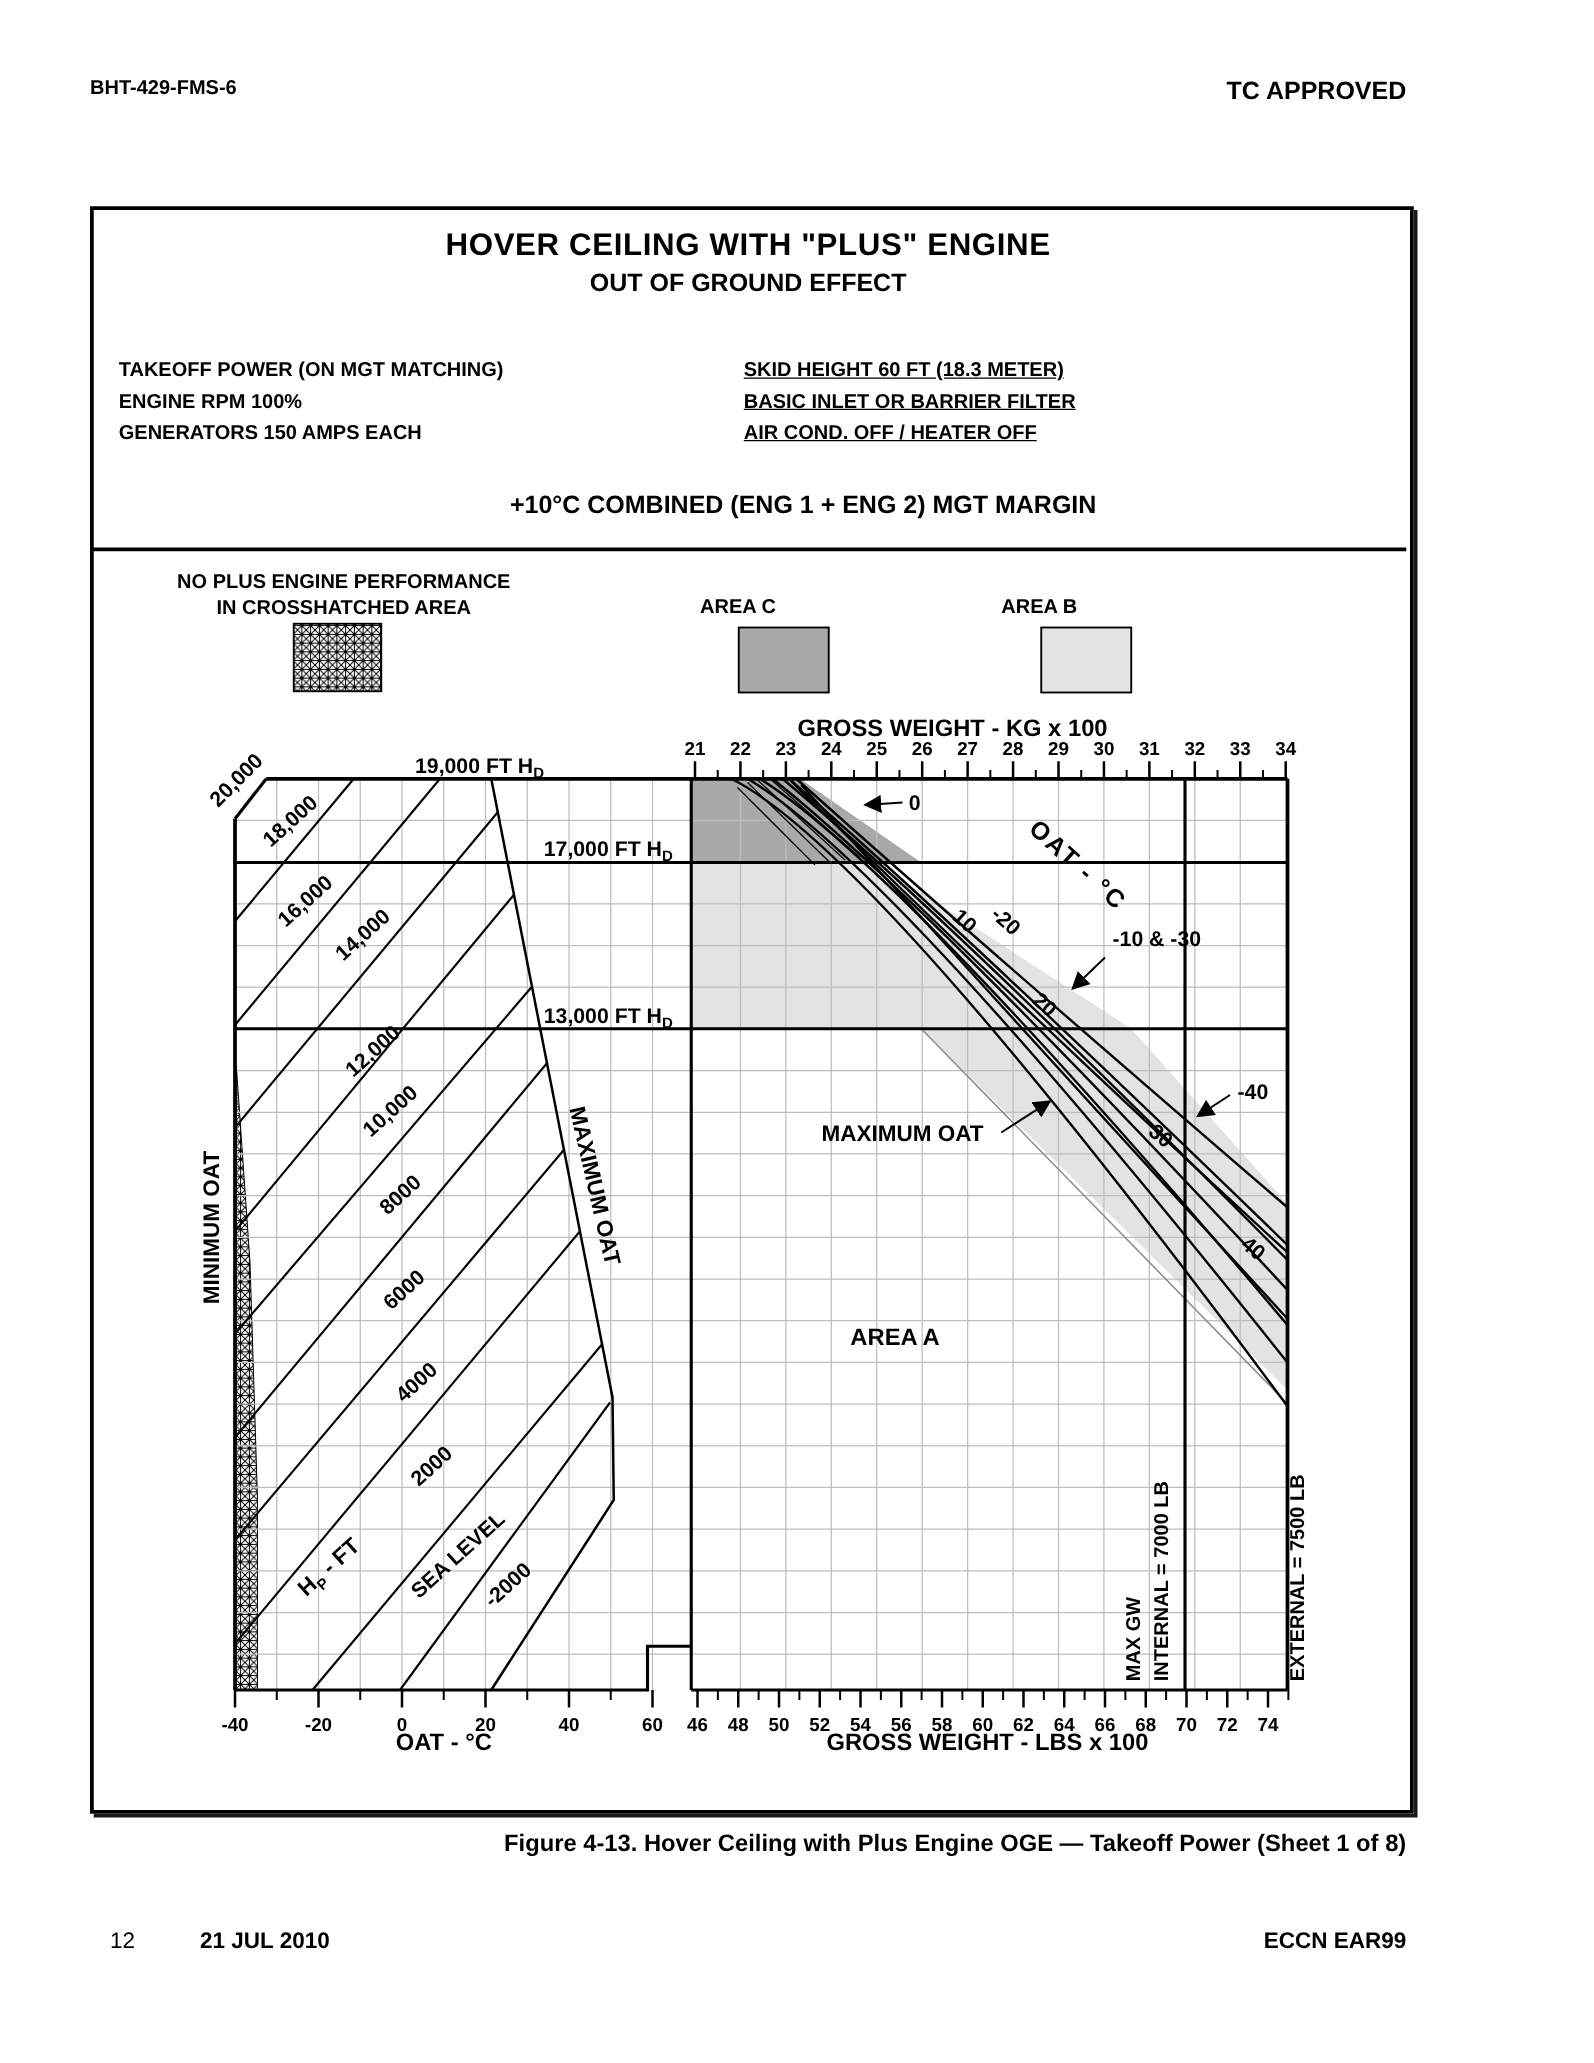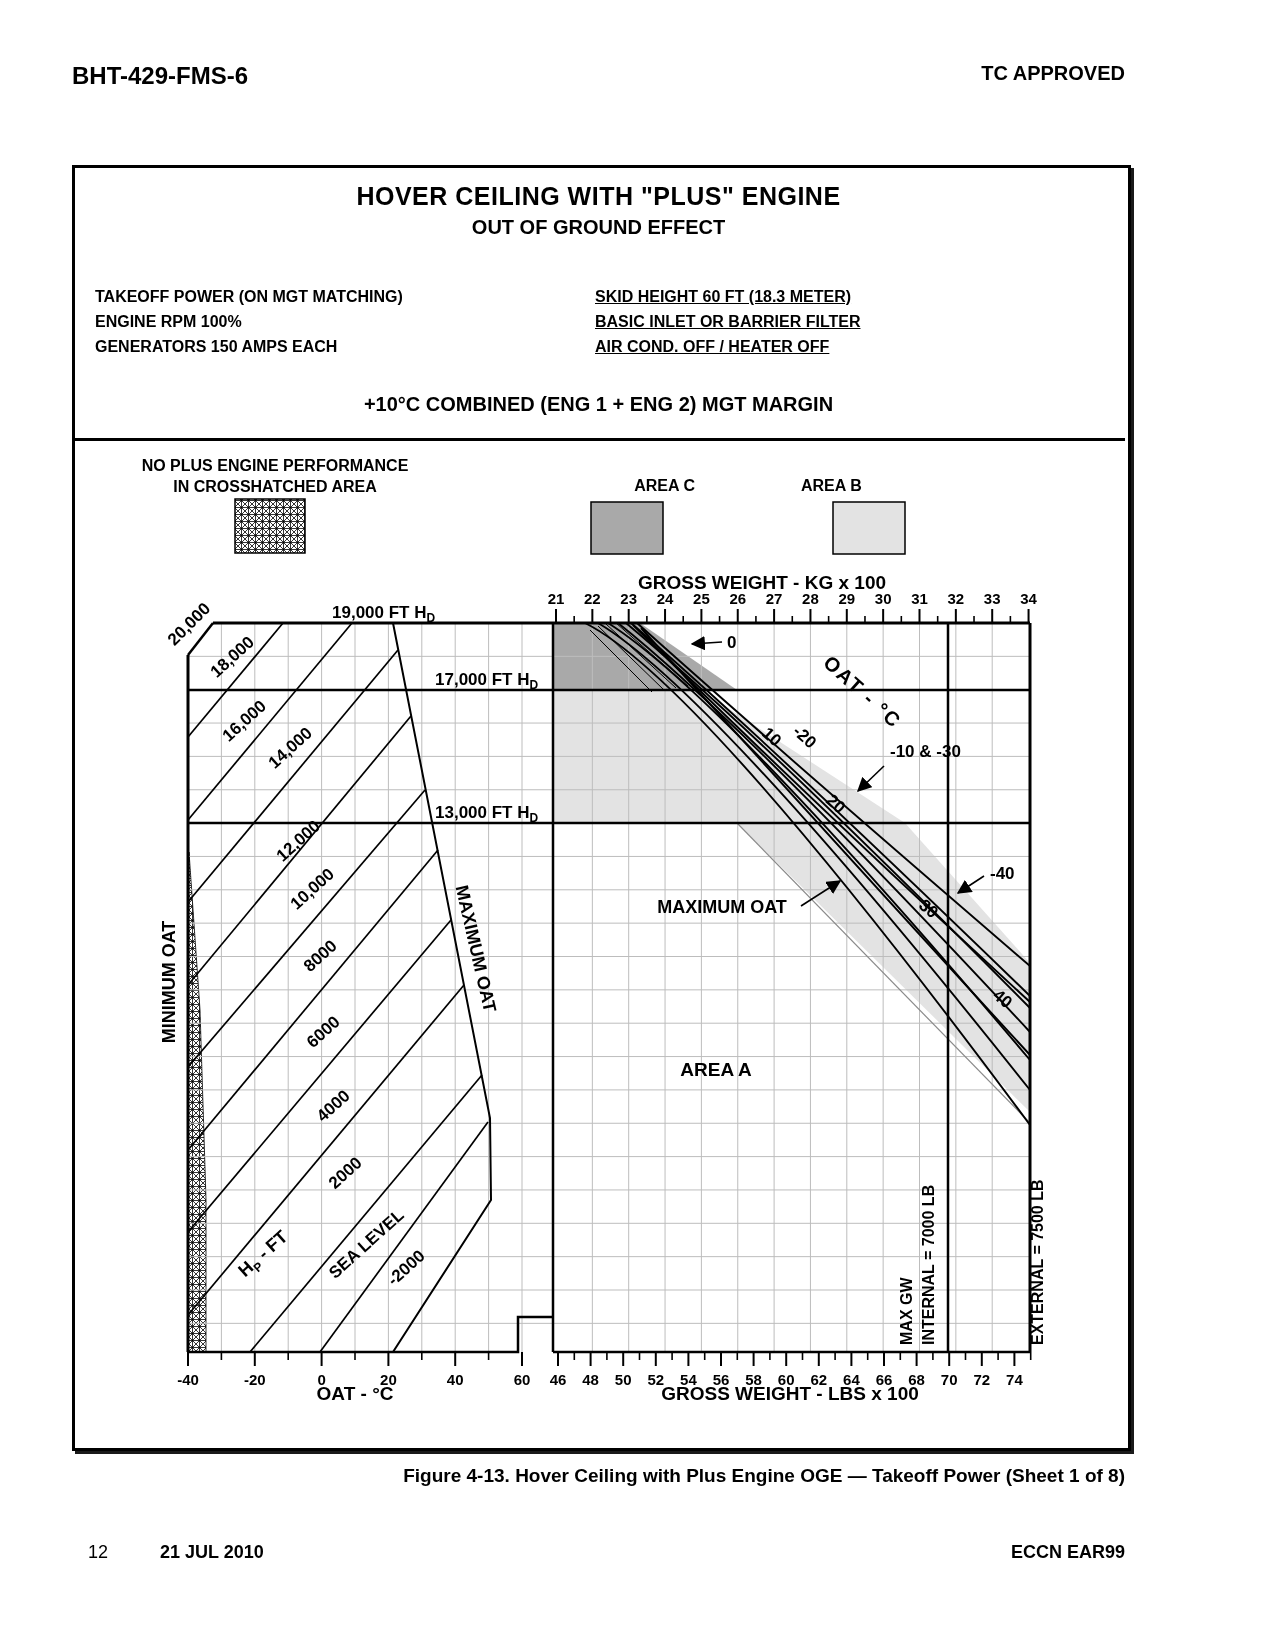--- a/index.html
+++ b/index.html
@@ -1,31 +1,31 @@
 <!DOCTYPE html>
 <html><head>
 <meta charset="utf-8">
 <style>
   html,body{margin:0;padding:0;background:#fff;}
   #page{position:relative;width:1275px;height:1650px;background:#ffffff;
         font-family:"Liberation Sans","DejaVu Sans",sans-serif;color:#000;overflow:hidden;}
   .abs{position:absolute;}
-  #hdr-left{left:72px;top:62px;font-size:24px;font-weight:bold;text-align:center;}
+  #hdr-left{left:72px;top:62px;font-size:16px;font-weight:bold;text-align:center;}
   #hdr-right{left:825px;top:62px;width:300px;text-align:right;font-size:20px;font-weight:bold;}
   #figbox{left:72px;top:165px;width:1053px;height:1280px;border:3px solid #000;
           box-shadow:3px 3px 0 #1a1a1a;}
   #fig-title{left:72px;top:182px;width:1053px;text-align:center;font-size:25px;font-weight:bold;letter-spacing:.5px;}
   #fig-subtitle{left:72px;top:216px;width:1053px;text-align:center;font-size:20px;font-weight:bold;}
   .cond{font-size:16px;font-weight:bold;line-height:25px;}
   #cond-left{left:95px;top:284px;}
   #cond-right{left:595px;top:284px;width:452px;text-align:left;text-decoration:underline;}
-  #mgt-note{left:72px;top:393px;width:1053px;text-align:center;font-size:20px;font-weight:bold;}
+  #mgt-note{left:72px;top:393px;width:1053px;text-align:center;font-size:20px;font-weight:bold;padding-left:44px;}
   #sep-line{left:72px;top:438px;width:1053px;height:3px;background:#000;}
   #leg1{left:110px;top:455px;width:330px;text-align:center;font-size:16px;font-weight:bold;line-height:21px;}
-  #leg-areac{left:560px;top:477px;width:135px;text-align:right;font-size:16px;font-weight:bold;}
+  #leg-areac{left:560px;top:477px;width:135px;text-align:left;font-size:16px;font-weight:bold;}
   #leg-areab{left:801px;top:477px;width:135px;text-align:left;font-size:16px;font-weight:bold;}
   #chart-svg{left:0;top:0;width:1275px;height:1650px;pointer-events:none;}
   #caption{left:72px;top:1465px;width:1053px;text-align:right;font-size:19px;font-weight:bold;}
   #ftr-page{left:88px;top:1542px;font-size:18px;font-weight:normal;}
   #ftr-date{left:160px;top:1542px;font-size:18px;font-weight:bold;}
   #ftr-eccn{left:825px;top:1542px;width:300px;text-align:right;font-size:18px;font-weight:bold;}
   text{font-family:"Liberation Sans","DejaVu Sans",sans-serif;fill:#000;}
 </style>
 </head>
 <body>

